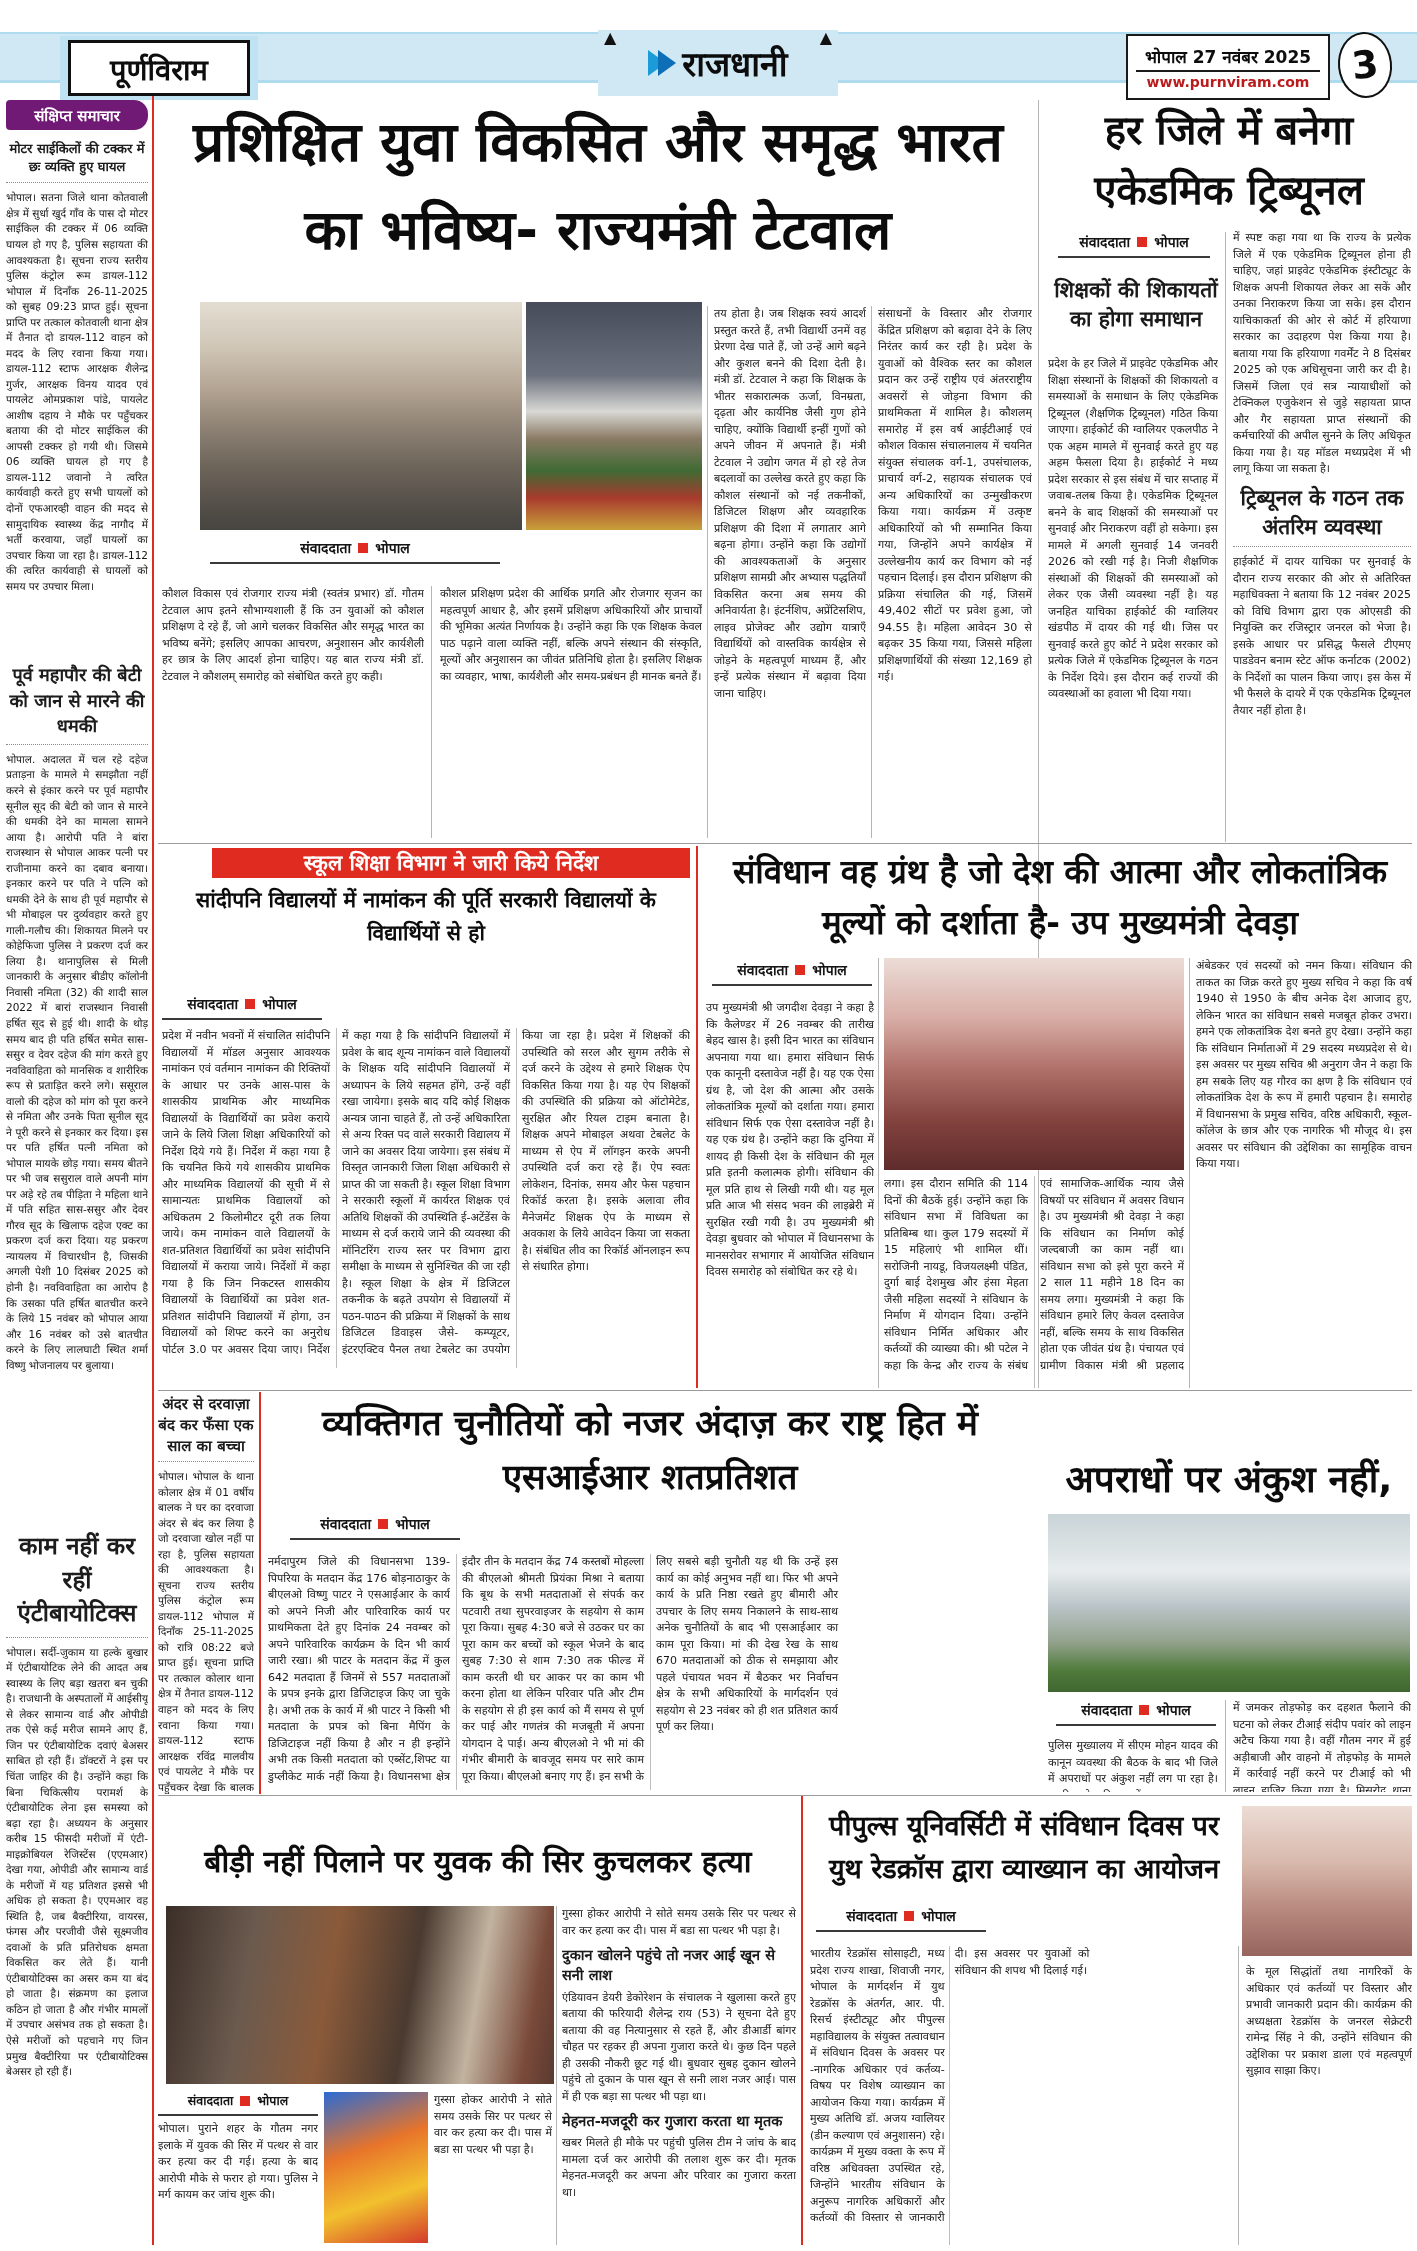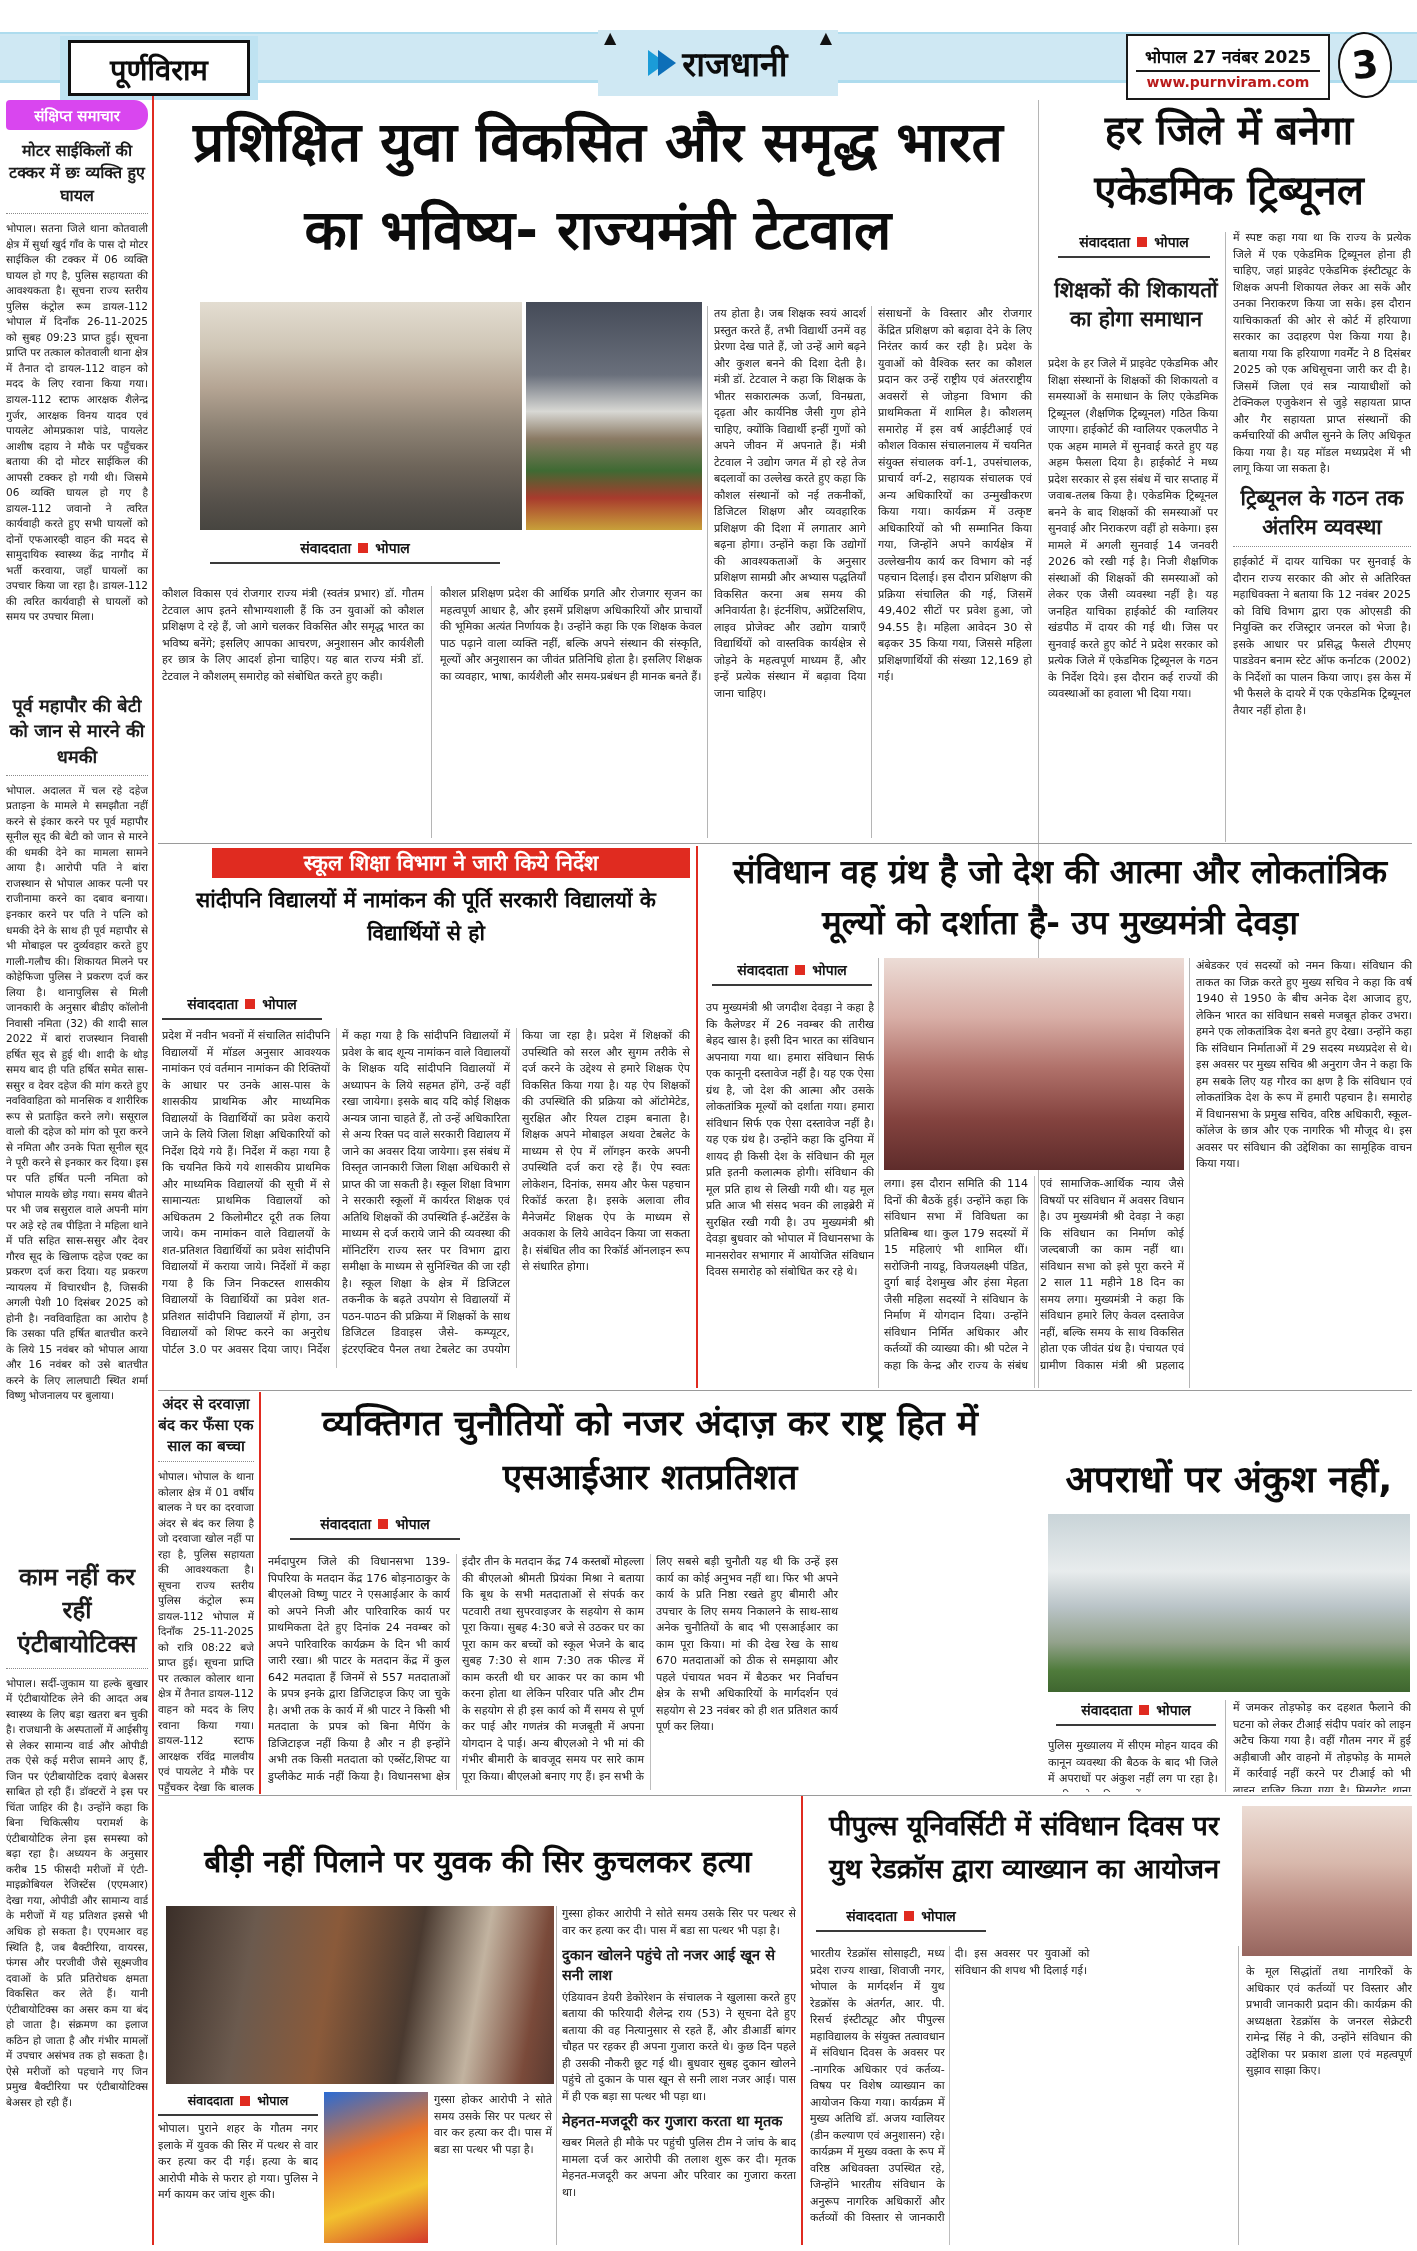--- a/index.html
+++ b/index.html
@@ -26,23 +26,23 @@
             transform:rotate(-6deg);display:flex;align-items:center;justify-content:center;
             font-size:38px;font-weight:800;color:#0c0c0c;background:#fff;}
   
   .vrule-red{width:2px;background:#e02b20;}
   .vrule-gray{width:1px;background:#b5b5b5;}
   .hrule-gray{height:1px;background:#9a9a9a;}
   
   .body-txt{font-size:11px;line-height:1.5;text-align:justify;color:#161616;overflow:hidden;}
   .body-sm{font-size:10.5px;line-height:1.48;text-align:justify;color:#161616;overflow:hidden;}
   .headline{font-weight:800;color:#0c0c0c;text-align:center;line-height:1.45;overflow:hidden;}
-  .brief-badge{background:#d946ef;color:#ffffff;font-weight:800;font-size:15px;text-align:center;
+  .brief-badge{background:#701a75;color:#ffffff;font-weight:800;font-size:15px;text-align:center;
                padding:5px 2px;border-radius:4px 14px 14px 4px;}
-  .brief-head{font-weight:800;font-size:16px;text-align:center;line-height:1.4;color:#1c1c1c;margin:10px 0 6px 0;}
+  .brief-head{font-weight:800;font-size:13px;text-align:center;line-height:1.4;color:#1c1c1c;margin:10px 0 6px 0;}
   .dotted{border-top:1.5px dotted #8a8a8a;margin:4px 0 7px 0;}
   .byline{display:flex;align-items:center;justify-content:center;gap:7px;font-size:14px;font-weight:800;
           color:#141414;padding-bottom:5px;border-bottom:2px solid #3a3a3a;}
   .byline .sq{width:10px;height:10px;background:#e02b20;display:inline-block;}
   .banner-red{background:#e02b20;color:#ffffff;font-weight:800;text-align:center;}
   .banner-gray{background:#e5e4d6;color:#161616;font-weight:800;text-align:center;}
   .subhead{font-weight:800;text-align:center;color:#1a1a1a;line-height:1.4;overflow:hidden;}
   .photo{overflow:hidden;}
   .cols{column-fill:auto;column-gap:12px;column-rule:1px solid #bdbdbd;overflow:hidden;}
   p{margin:0 0 6px 0;}

